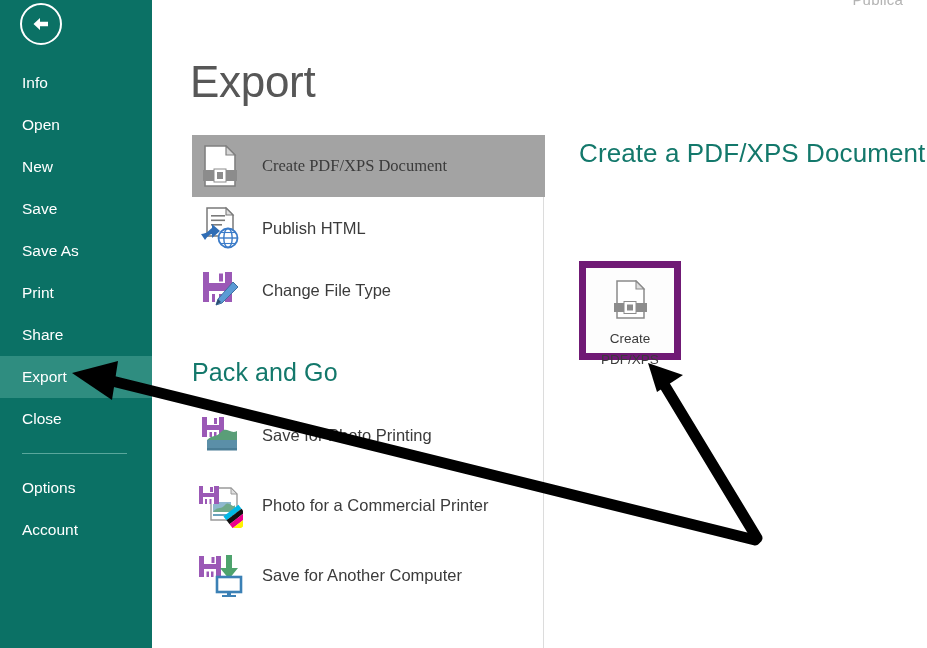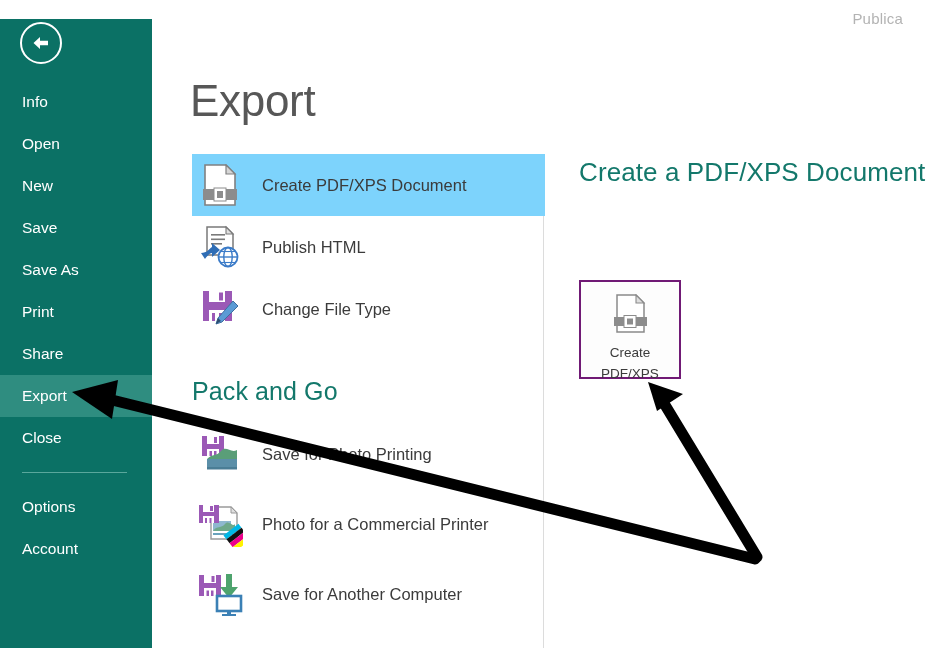--- a/index.html
+++ b/index.html
@@ -2,21 +2,21 @@
 <html><head>
 <meta charset="utf-8">
 <style>
   * { box-sizing: border-box; margin: 0; padding: 0; }
   html, body {
     width: 927px; height: 648px;
     overflow: hidden;
     background: #ffffff;
     font-family: "Liberation Sans", sans-serif;
   }
-  #root { position: relative; width: 927px; height: 464px; background: #ffffff; margin-top: 19px; }
+  #root { position: relative; width: 927px; height: 464px; background: #ffffff; }
 
   
   .cut-title {
     position: absolute; top: -9px; right: 24px;
     font-size: 15px; color: #b3b3b3; letter-spacing: .2px;
     white-space: nowrap;
   }
 
   
   .sidebar {
@@ -60,21 +60,21 @@
   }
 
   
   .opt-list { position: absolute; left: 192px; top: 135px; width: 353px; }
   .opt {
     position: relative;
     height: 62px;
     display: flex; align-items: center;
     cursor: pointer;
   }
-  .opt.selected { background: #7dd3fc; }
+  .opt.selected { background: #a3a3a3; font-family: Liberation Serif, serif; }
   .opt .ico { width: 56px; display: flex; align-items: center; justify-content: center; flex: none; }
   .opt .lbl { font-size: 16.5px; color: #3b3b3b; margin-left: 14px; white-space: nowrap; }
 
   .section-head {
     position: absolute; left: 192px; top: 358px;
     font-size: 25px; color: #13786b; letter-spacing: .1px; text-align: right;
   }
   .opt-list2 { position: absolute; left: 192px; top: 400px; width: 353px; }
   .opt-list2 .opt { height: 70px; }
 
@@ -87,21 +87,21 @@
   .bullet { display: flex; align-items: flex-start; height: 26px; }
   .bullet .sq {
     width: 10px; height: 10px; background: #bfbfbf;
     margin-top: 6px; margin-right: 20px; flex: none;
   }
   .bullet .btext { font-size: 14.5px; color: #3b3b3b; white-space: nowrap; }
 
   .big-btn {
     position: absolute; left: 579px; top: 261px;
     width: 102px; height: 99px;
-    border: 2px solid #701a75; background: #fdfdfd;
+    border: 7px solid #701a75; background: #fdfdfd;
     display: flex; flex-direction: column; align-items: center;
     cursor: pointer;
   }
   .big-btn .bico { margin-top: 12px; }
   .big-btn .bl {
     font-size: 13.5px; color: #3b3b3b; line-height: 16px;
     text-align: center; margin-top: 5px;
   }
 
   

